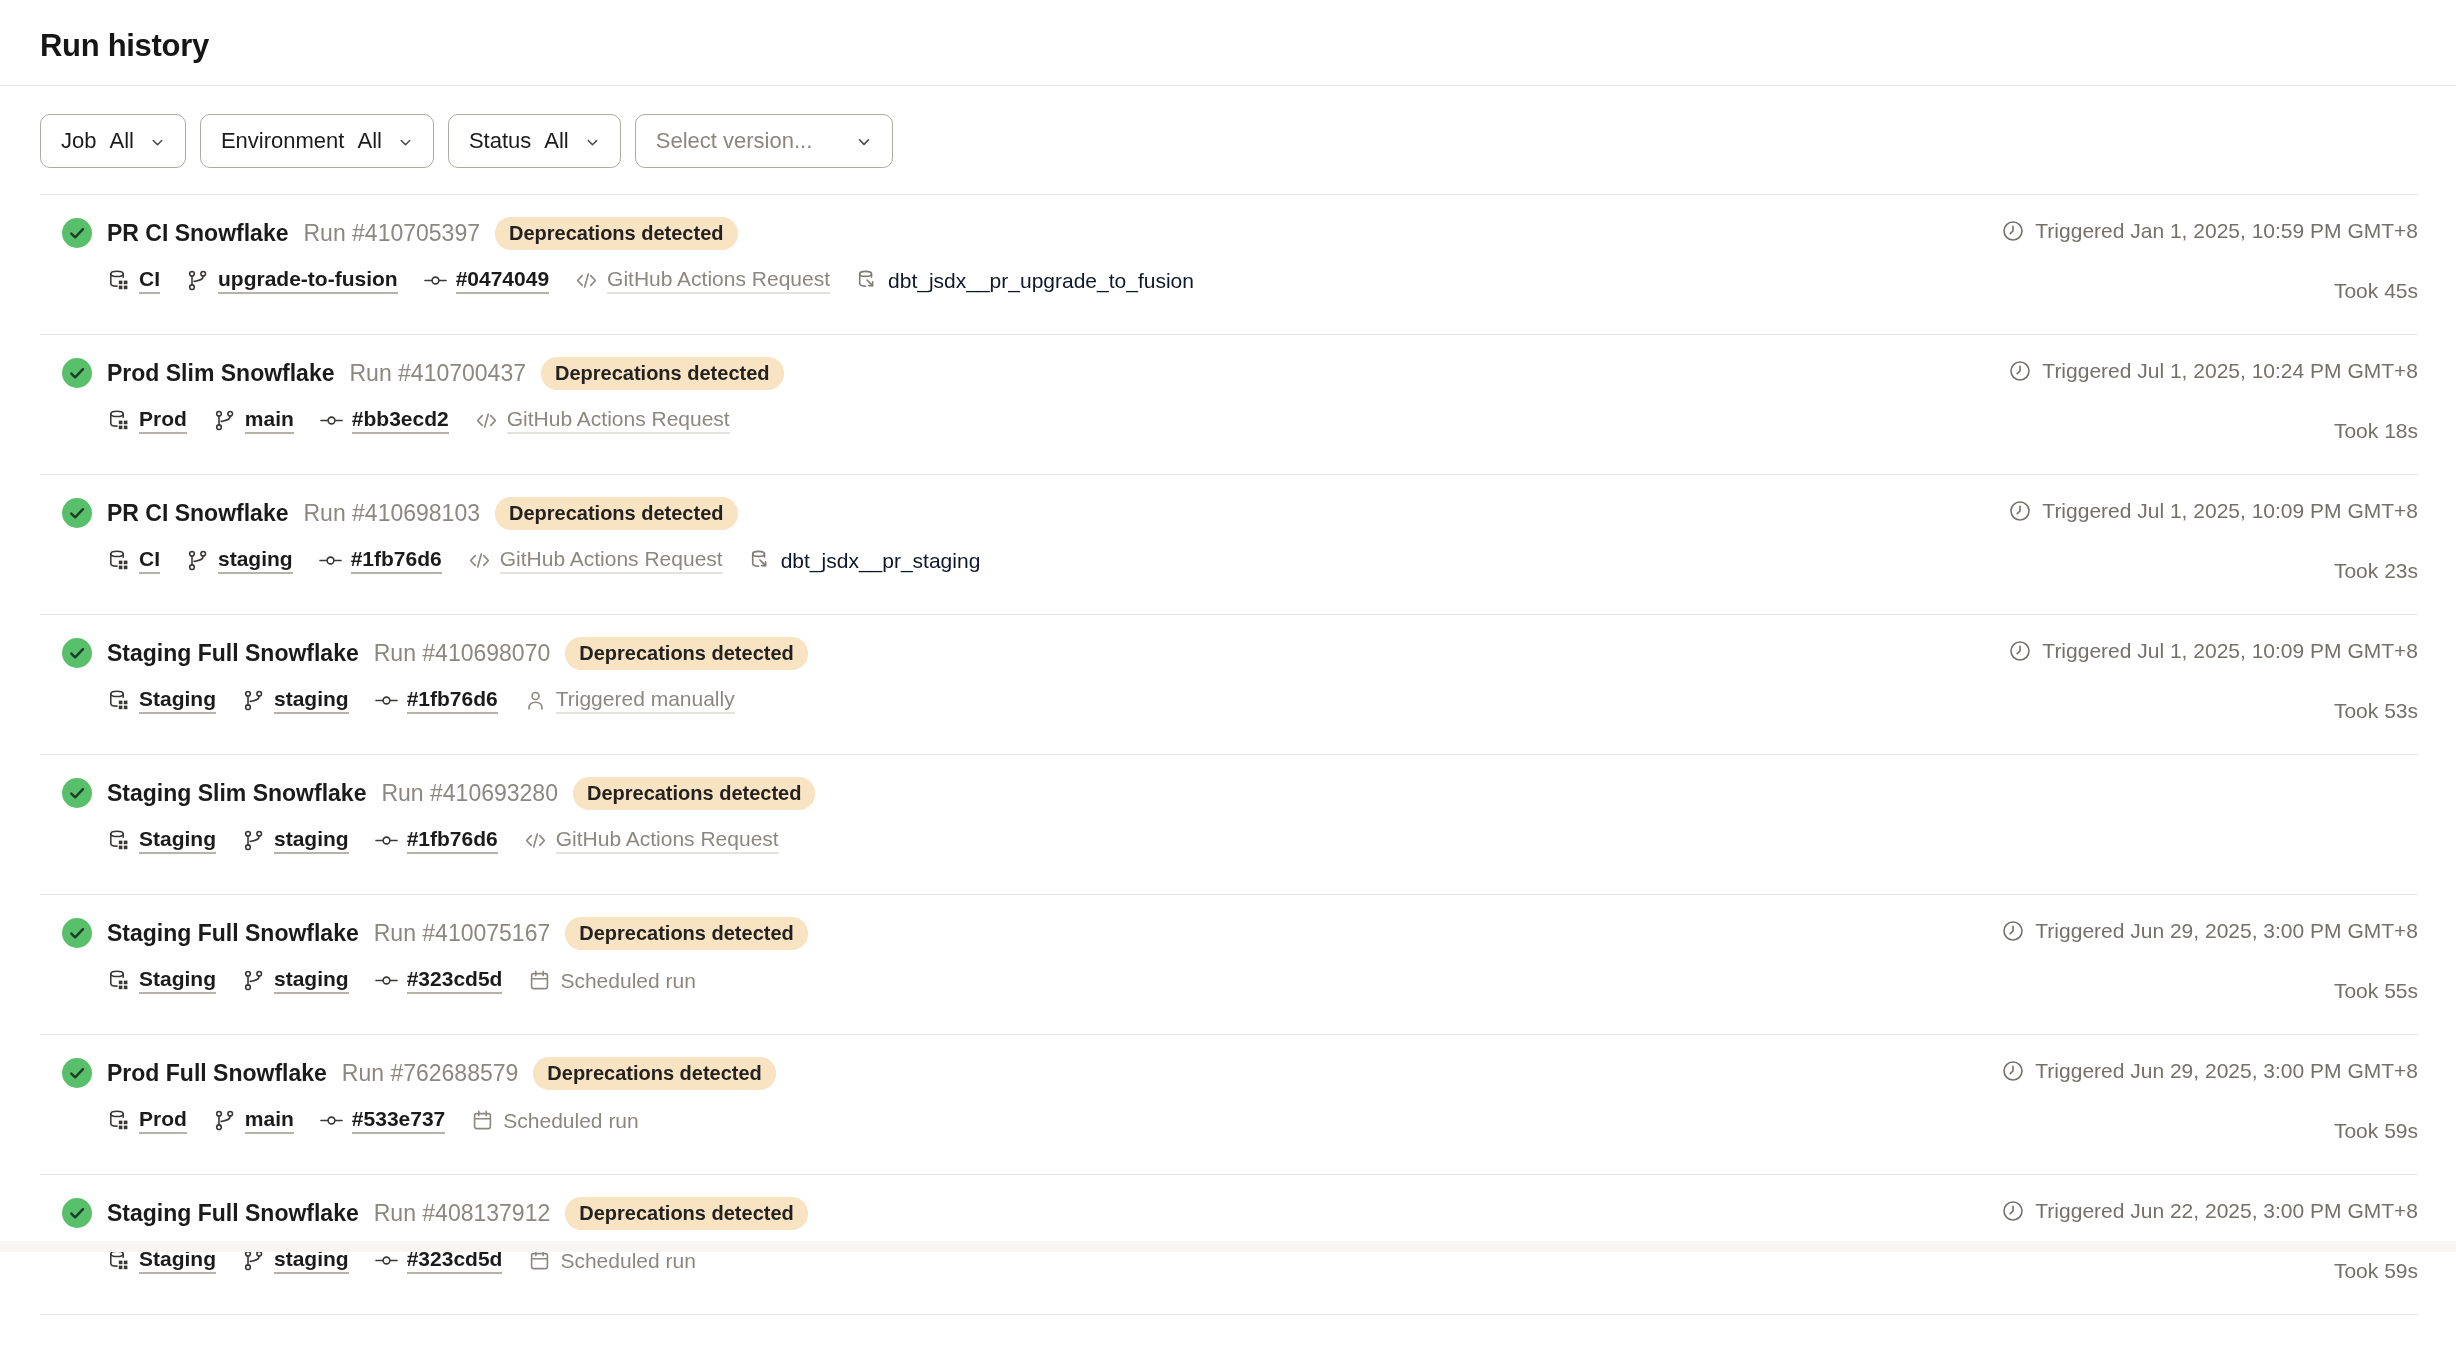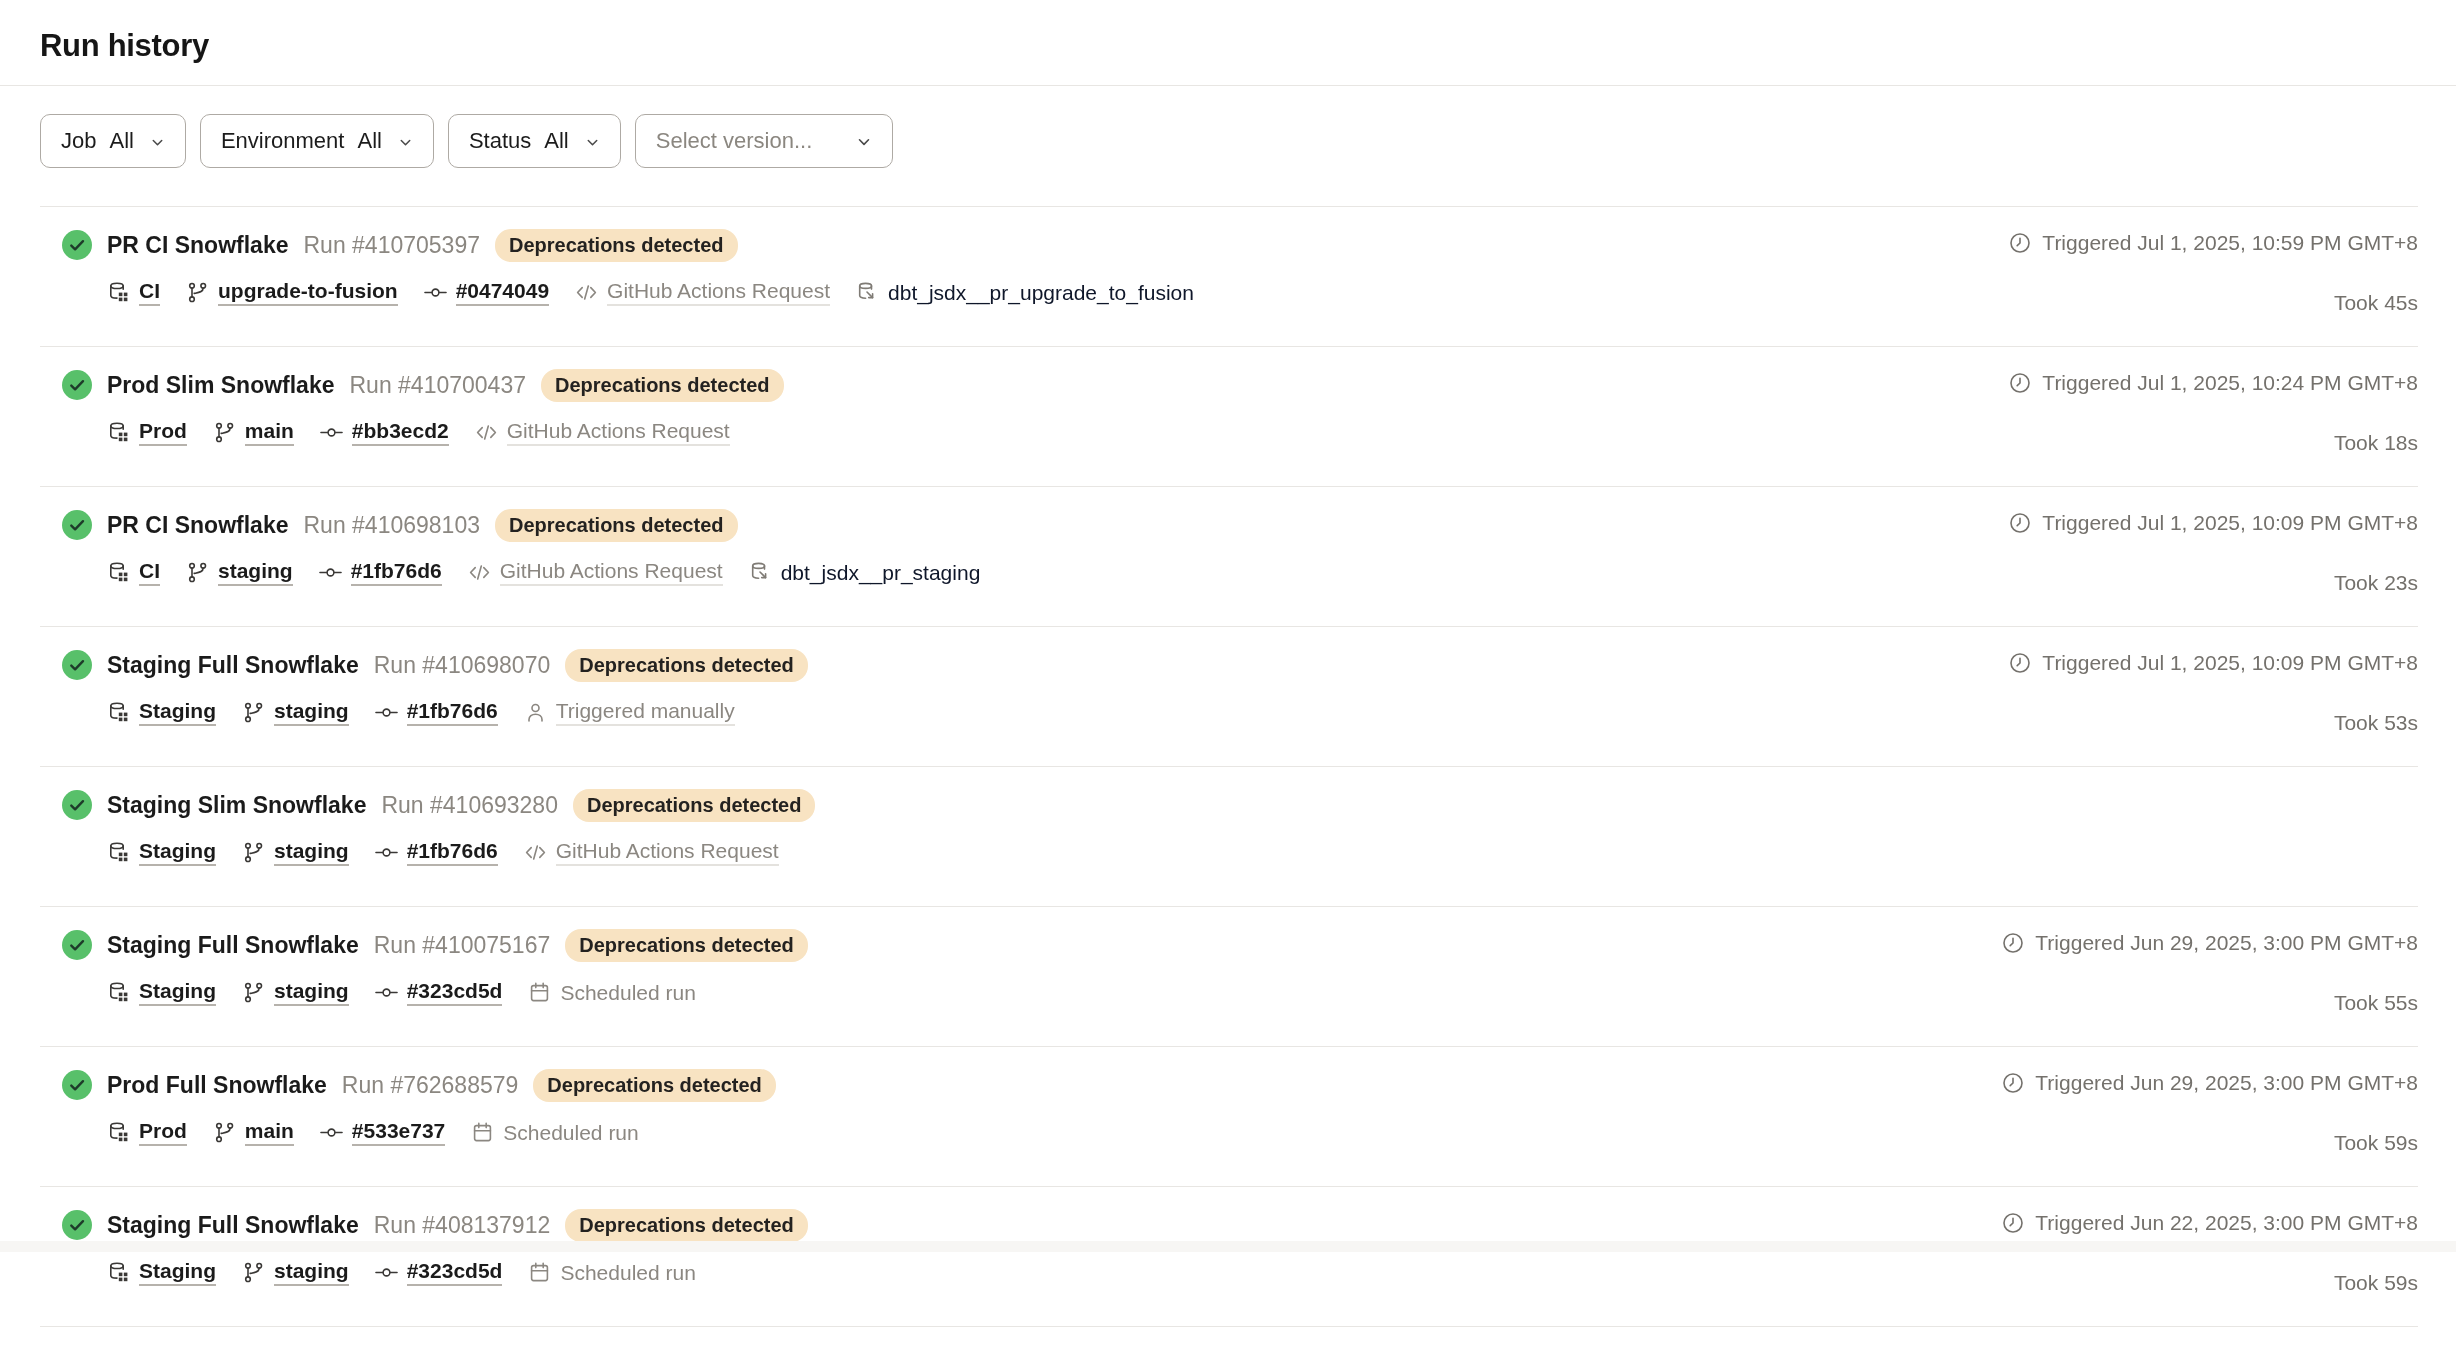--- a/index.html
+++ b/index.html
@@ -16,21 +16,21 @@
   .filter-btn { display:inline-flex; align-items:center; gap:13px; height:54px; padding:0 20px;
     background:#fff; border:1px solid #aeaaa4; border-radius:10px; font-size:22px; color:#1c1c1c;
     cursor:pointer; font-family:inherit; }
   .filter-btn .flabel { font-weight:500; }
   .filter-btn .fvalue { font-weight:500; }
   .filter-btn .chev { display:inline-flex; margin-left:3px; margin-top:2px; }
   .filter-btn.version { min-width:258px; justify-content:space-between; }
   .filter-btn.version .placeholder { color:#8b8780; font-weight:400; }
 
   
-  .runs-wrap { margin:12px 38px 0 40px; border-top:1px solid #e8e6e3; }
+  .runs-wrap { margin:0 38px 0 40px; border-top:1px solid #e8e6e3; }
   .run-row { height:140px; border-bottom:1px solid #e8e6e3; display:grid;
     grid-template-columns:30px 1fr auto; column-gap:15px; padding:21px 0 0 22px; align-items:start; }
   .status-icon { width:30px; height:30px; display:inline-flex; margin-top:2px; }
 
   .run-title-line { display:flex; align-items:center; gap:15px; height:34px; }
   .run-name { font-size:23px; font-weight:600; color:#1b1b1b; text-decoration:none; cursor:pointer; }
   .run-number { font-size:23px; font-weight:400; color:#8b8781; }
   .badge { font-size:20px; font-weight:600; color:#242220; background:var(--badge-bg,#f8e3c2);
     padding:6px 14px 7px; border-radius:16px; line-height:1; white-space:nowrap; }
 
@@ -174,21 +174,21 @@
       </div>
     </div>
     <div class="run-right">
       <div class="triggered">
         <span class="micon">
           <svg width="24" height="24" viewBox="0 0 24 24" fill="none" stroke="#74716c" stroke-width="1.6" stroke-linecap="round">
             <circle cx="12" cy="12" r="9"></circle>
             <path d="M12 7.2 V12 L9.2 14.6"></path>
           </svg>
         </span>
-        <span>Triggered Jul 1, 2025, 10:59 PM GMT+8</span>
+        <span>Triggered Jan 1, 2025, 10:59 PM GMT+8</span>
       </div>
       <div class="took">Took 45s</div>
     </div>
   </div>
 
   <div class="run-row">
     <span class="status-icon">
       <svg width="30" height="30" viewBox="0 0 30 30">
             <circle cx="15" cy="15" r="15" fill="#58c06a"></circle>
             <path d="M9.3 15.6 l3.8 3.7 L21 11.2" stroke="#1e3b2a" stroke-width="2.4" fill="none" stroke-linecap="round" stroke-linejoin="round"></path>

